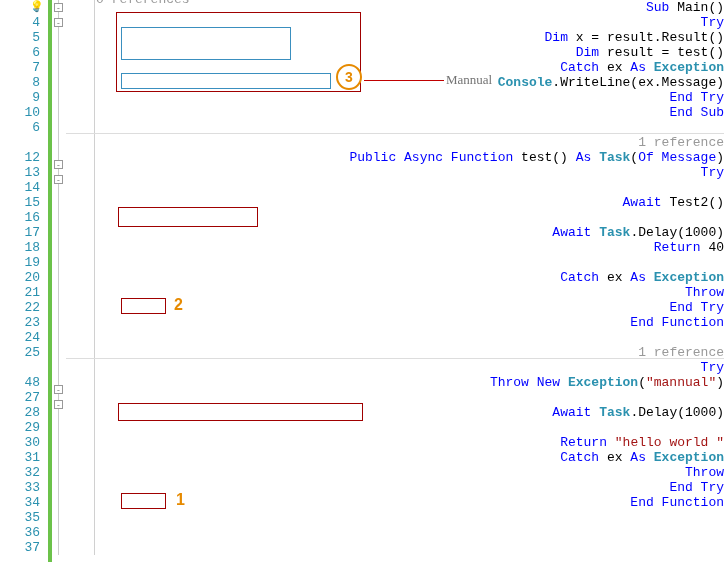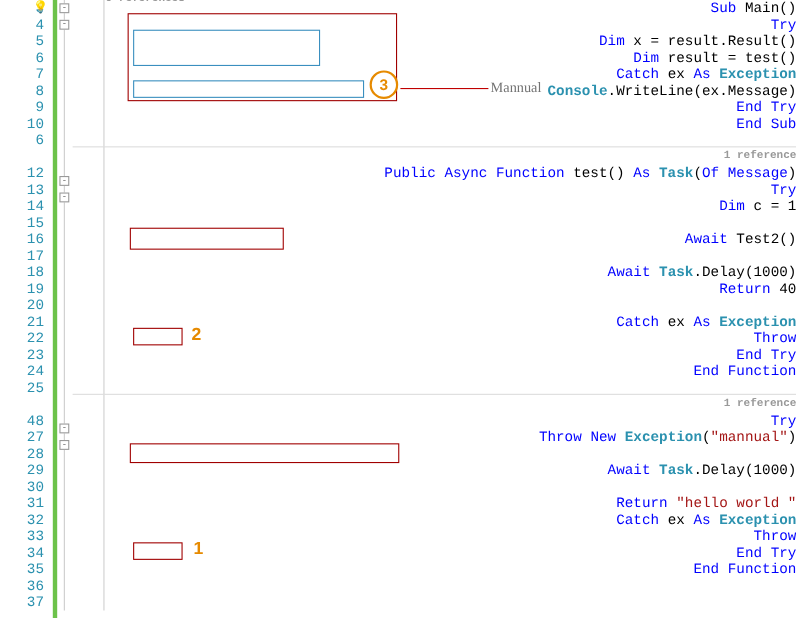--- a/index.html
+++ b/index.html
@@ -69,21 +69,21 @@
 .line {
   height: 15px;
   line-height: 15px;
   white-space: pre;
   position: relative;
   text-align: right;
 }
 .kw { color: #0000ff; }
 .type { color: #2b91af; font-weight: bold; }
 .str { color: #a31515; }
-.ref { color: #999; font-size: 10px; font-weight: bold; }
+.ref { color: #999; font-size: 13px; }
 .guide {
   position: absolute;
   width: 1px;
   background: #d0d0d0;
 }
 .anno-box {
   position: absolute;
   border: 1px solid #a00000;
   pointer-events: none;
 }
@@ -191,21 +191,20 @@
     <div class="line">    <span class="kw">Catch</span> ex <span class="kw">As</span> <span class="type">Exception</span></div>
     <div class="line">        <span class="type">Console</span>.WriteLine(ex.Message)</div>
     <div class="line">    <span class="kw">End</span> <span class="kw">Try</span></div>
     <div class="line"><span class="kw">End</span> <span class="kw">Sub</span></div>
     <div class="line"></div>
     <div class="sep" style="top:133px"></div>
 
     <div class="line ref" style="padding-left:2px">1 reference</div>
     <div class="line"><span class="kw">Public</span> <span class="kw">Async</span> <span class="kw">Function</span> test() <span class="kw">As</span> <span class="type">Task</span>(<span class="kw">Of</span> <span class="kw">Message</span>)</div>
     <div class="line">    <span class="kw">Try</span></div>
-    <div class="line">        <span class="kw">Dim</span> c = 1</div>
     <div class="line"></div>
     <div class="line">        <span class="kw">Await</span> Test2()</div>
     <div class="line"></div>
     <div class="line">        <span class="kw">Await</span> <span class="type">Task</span>.Delay(1000)</div>
     <div class="line">        <span class="kw">Return</span> 40</div>
     <div class="line"></div>
     <div class="line">    <span class="kw">Catch</span> ex <span class="kw">As</span> <span class="type">Exception</span></div>
     <div class="line">        <span class="kw">Throw</span></div>
     <div class="line">    <span class="kw">End</span> <span class="kw">Try</span></div>
     <div class="line"><span class="kw">End</span> <span class="kw">Function</span></div>

